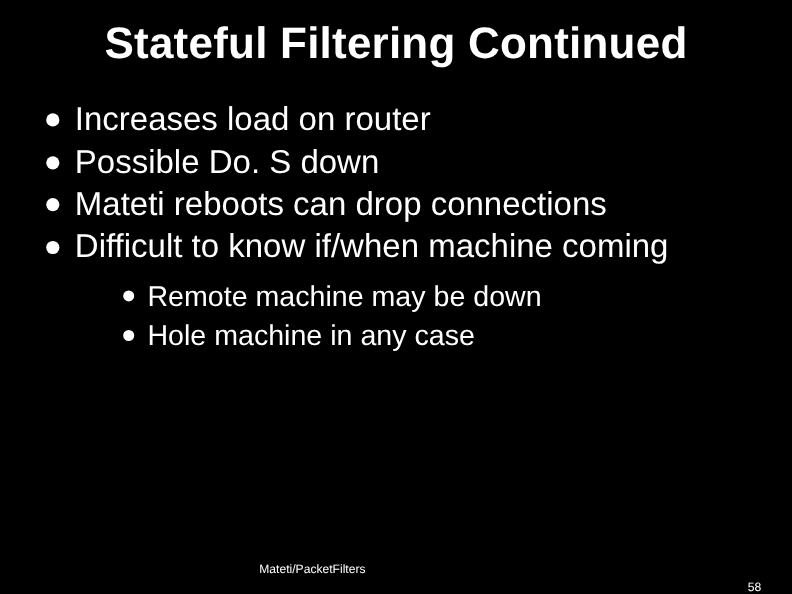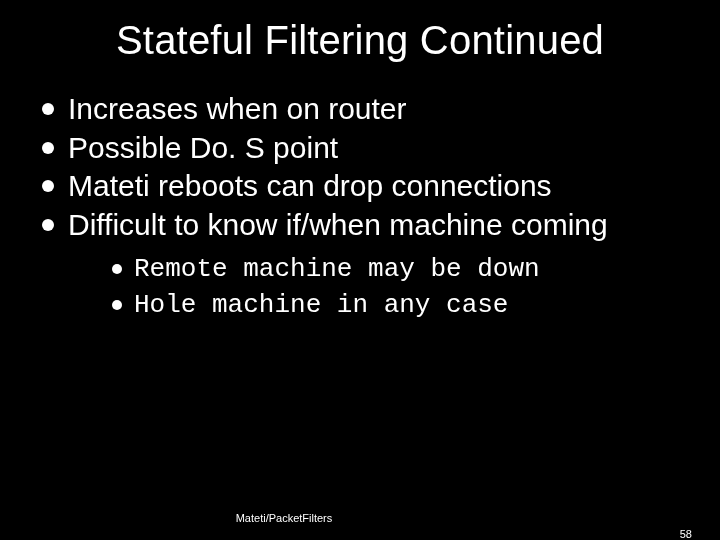--- a/index.html
+++ b/index.html
@@ -17,21 +17,21 @@
     width: 720px;
     height: 540px;
     position: relative;
     box-sizing: border-box;
   }
   .title {
     text-align: center;
     font-size: 40px;
     padding-top: 18px;
     padding-bottom: 10px;
-    font-weight: normal;
+    font-weight: bold;
     letter-spacing: 0.2px;
   }
   .content {
     padding-left: 38px;
     padding-right: 20px;
     padding-top: 18px;
   }
   ul.outer {
     list-style: none;
     margin: 0;
@@ -51,21 +51,20 @@
     top: 12px;
     width: 12px;
     height: 12px;
     background: #ffffff;
     border-radius: 50%;
   }
   ul.inner {
     list-style: none;
     margin: 10px 0 0 0;
     padding: 0 0 0 42px;
-    font-family: Liberation Mono, monospace;
   }
   ul.inner > li {
     font-size: 26px;
     line-height: 1.28;
     margin-bottom: 2px;
     position: relative;
     padding-left: 24px;
   }
   ul.inner > li::before {
     content: "";
@@ -96,22 +95,22 @@
 </style>
 </head>
 <body>
 
 <div class="slide">
 
   <div class="title">Stateful Filtering Continued</div>
 
   <div class="content">
     <ul class="outer">
-      <li><span>Increases when on router</span></li>
-      <li><span>Possible Do. S point</span></li>
+      <li><span>Increases load on router</span></li>
+      <li><span>Possible Do. S down</span></li>
       <li><span>Mateti reboots can drop connections</span></li>
       <li><span>Difficult to know if/when machine coming</span>
         <ul class="inner">
           <li><span>Remote machine may be down</span></li>
           <li><span>Hole machine in any case</span></li>
         </ul>
       </li>
     </ul>
   </div>
 

